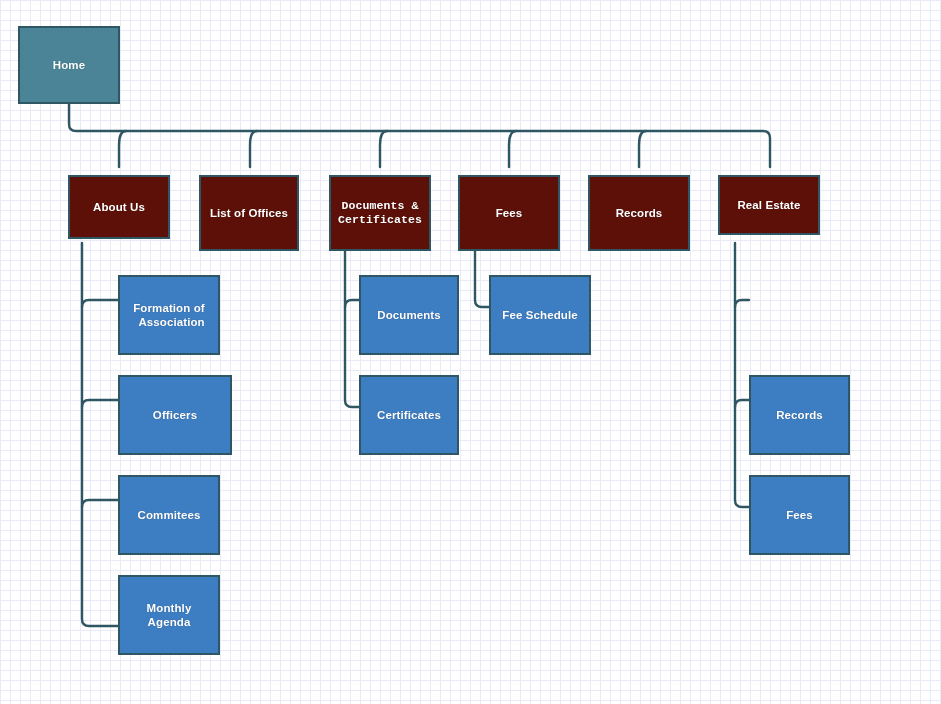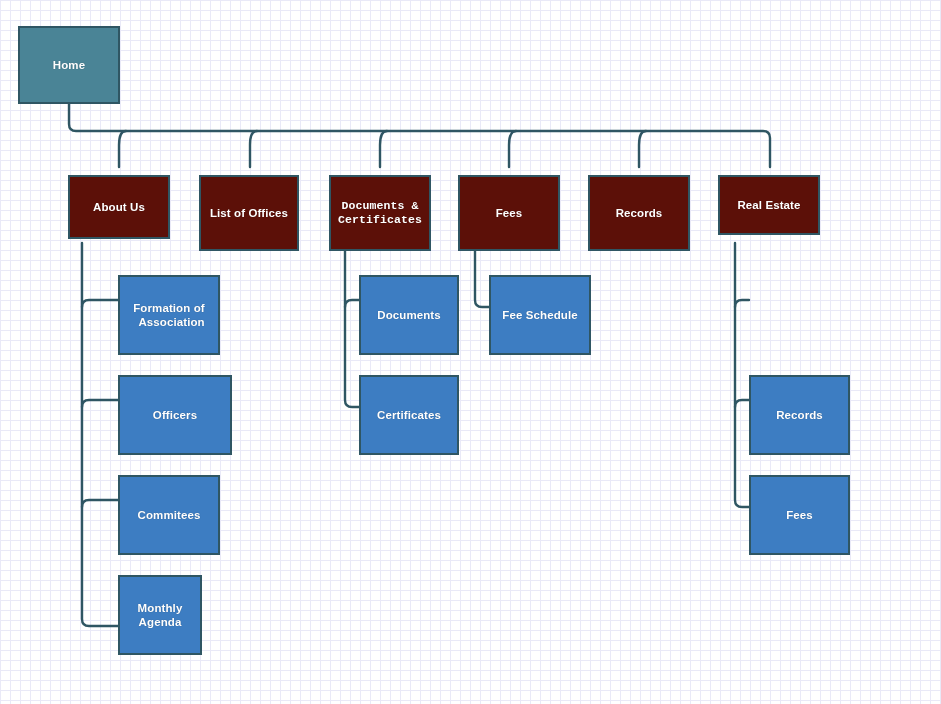--- a/index.html
+++ b/index.html
@@ -115,21 +115,21 @@
   <div class="node page" style="left:118px;top:267px;width:102px;height:80px;text-align:right;">
     <span class="node-label">Formation of
 Association</span>
   </div>
   <div class="node page" style="left:118px;top:367px;width:114px;height:80px;">
     <span class="node-label">Officers</span>
   </div>
   <div class="node page" style="left:118px;top:467px;width:102px;height:80px;">
     <span class="node-label">Commitees</span>
   </div>
-  <div class="node page" style="left:118px;top:567px;width:84px;height:80px;">
+  <div class="node page" style="left:118px;top:567px;width:102px;height:80px;">
     <span class="node-label">Monthly
 Agenda</span>
   </div>
 
   <div class="node page" style="left:359px;top:267px;width:100px;height:80px;">
     <span class="node-label">Documents</span>
   </div>
   <div class="node page" style="left:359px;top:367px;width:100px;height:80px;">
     <span class="node-label">Certificates</span>
   </div>

